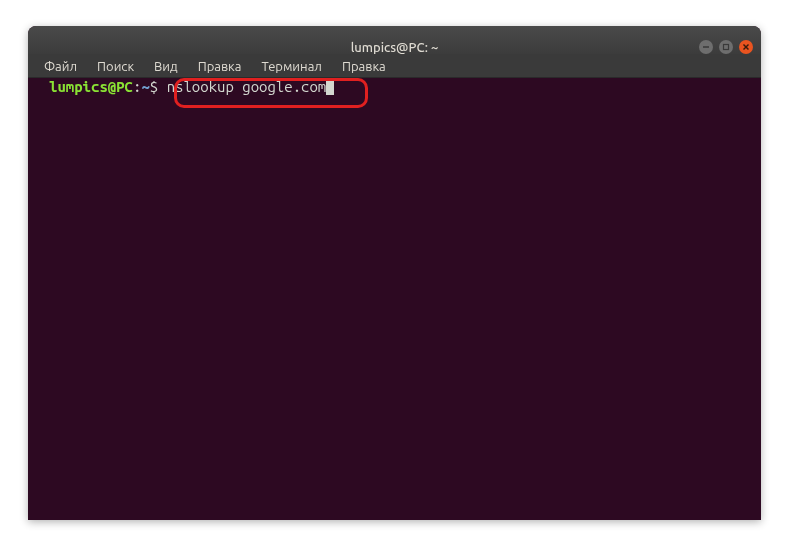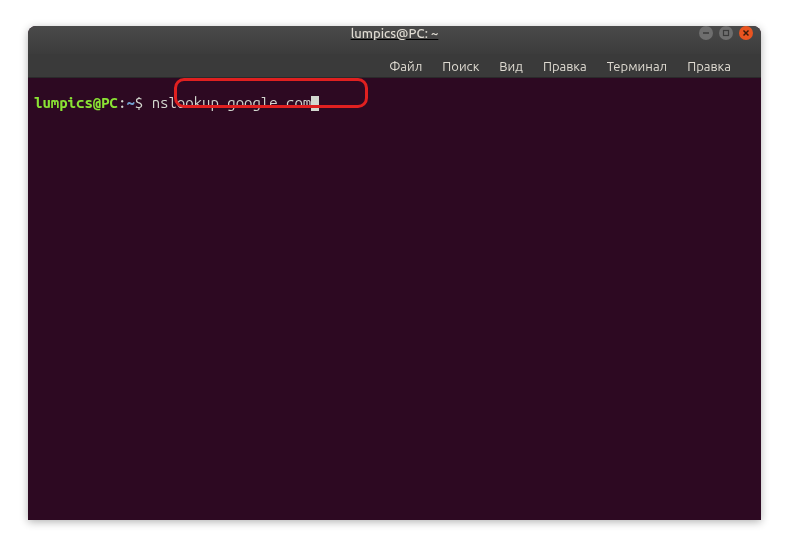--- a/index.html
+++ b/index.html
@@ -22,24 +22,23 @@
       height: 494px;
       background: #2d0922;
       border-radius: 8px 8px 0 0;
       overflow: hidden;
       box-shadow: 0 2px 8px rgba(0,0,0,0.3);
     }
     .titlebar {
       height: 28px;
       background: linear-gradient(to bottom, #4a4a4a, #3c3c3c);
       display: flex;
-      align-items: flex-start;
+      align-items: flex-end;
       justify-content: center;
       position: relative;
-      text-decoration: underline;
     }
     .title-text {
       color: #dfdbd2;
       font-family: "Ubuntu", sans-serif;
       font-size: 13px;
       font-weight: 500;
     }
     .window-controls {
       position: absolute;
       right: 8px;
@@ -59,36 +58,36 @@
       cursor: pointer;
     }
     .btn-minimize { background: #6e6e6e; }
     .btn-maximize { background: #6e6e6e; }
     .btn-close { background: #e95420; }
     .menubar {
       height: 24px;
       background: #3a3a3a;
       display: flex;
       align-items: center;
-      padding: 0 20px;
+      padding: 0 6px;
       border-bottom: 1px solid #2a2a2a;
-      justify-content: flex-end;
     }
     .menu-item {
       color: #dfdbd2;
       font-family: "Ubuntu", sans-serif;
       font-size: 13px;
       padding: 2px 10px;
       cursor: pointer;
     }
     .terminal-content {
-      padding: 16px 6px;
+      padding: 0 6px;
       font-size: 15px;
       line-height: 18px;
       position: relative;
+      margin-left: 15px;
     }
     .prompt-user {
       color: #8ae234;
       font-weight: bold;
     }
     .prompt-colon {
       color: #d3d7cf;
     }
     .prompt-path {
       color: #729fcf;

